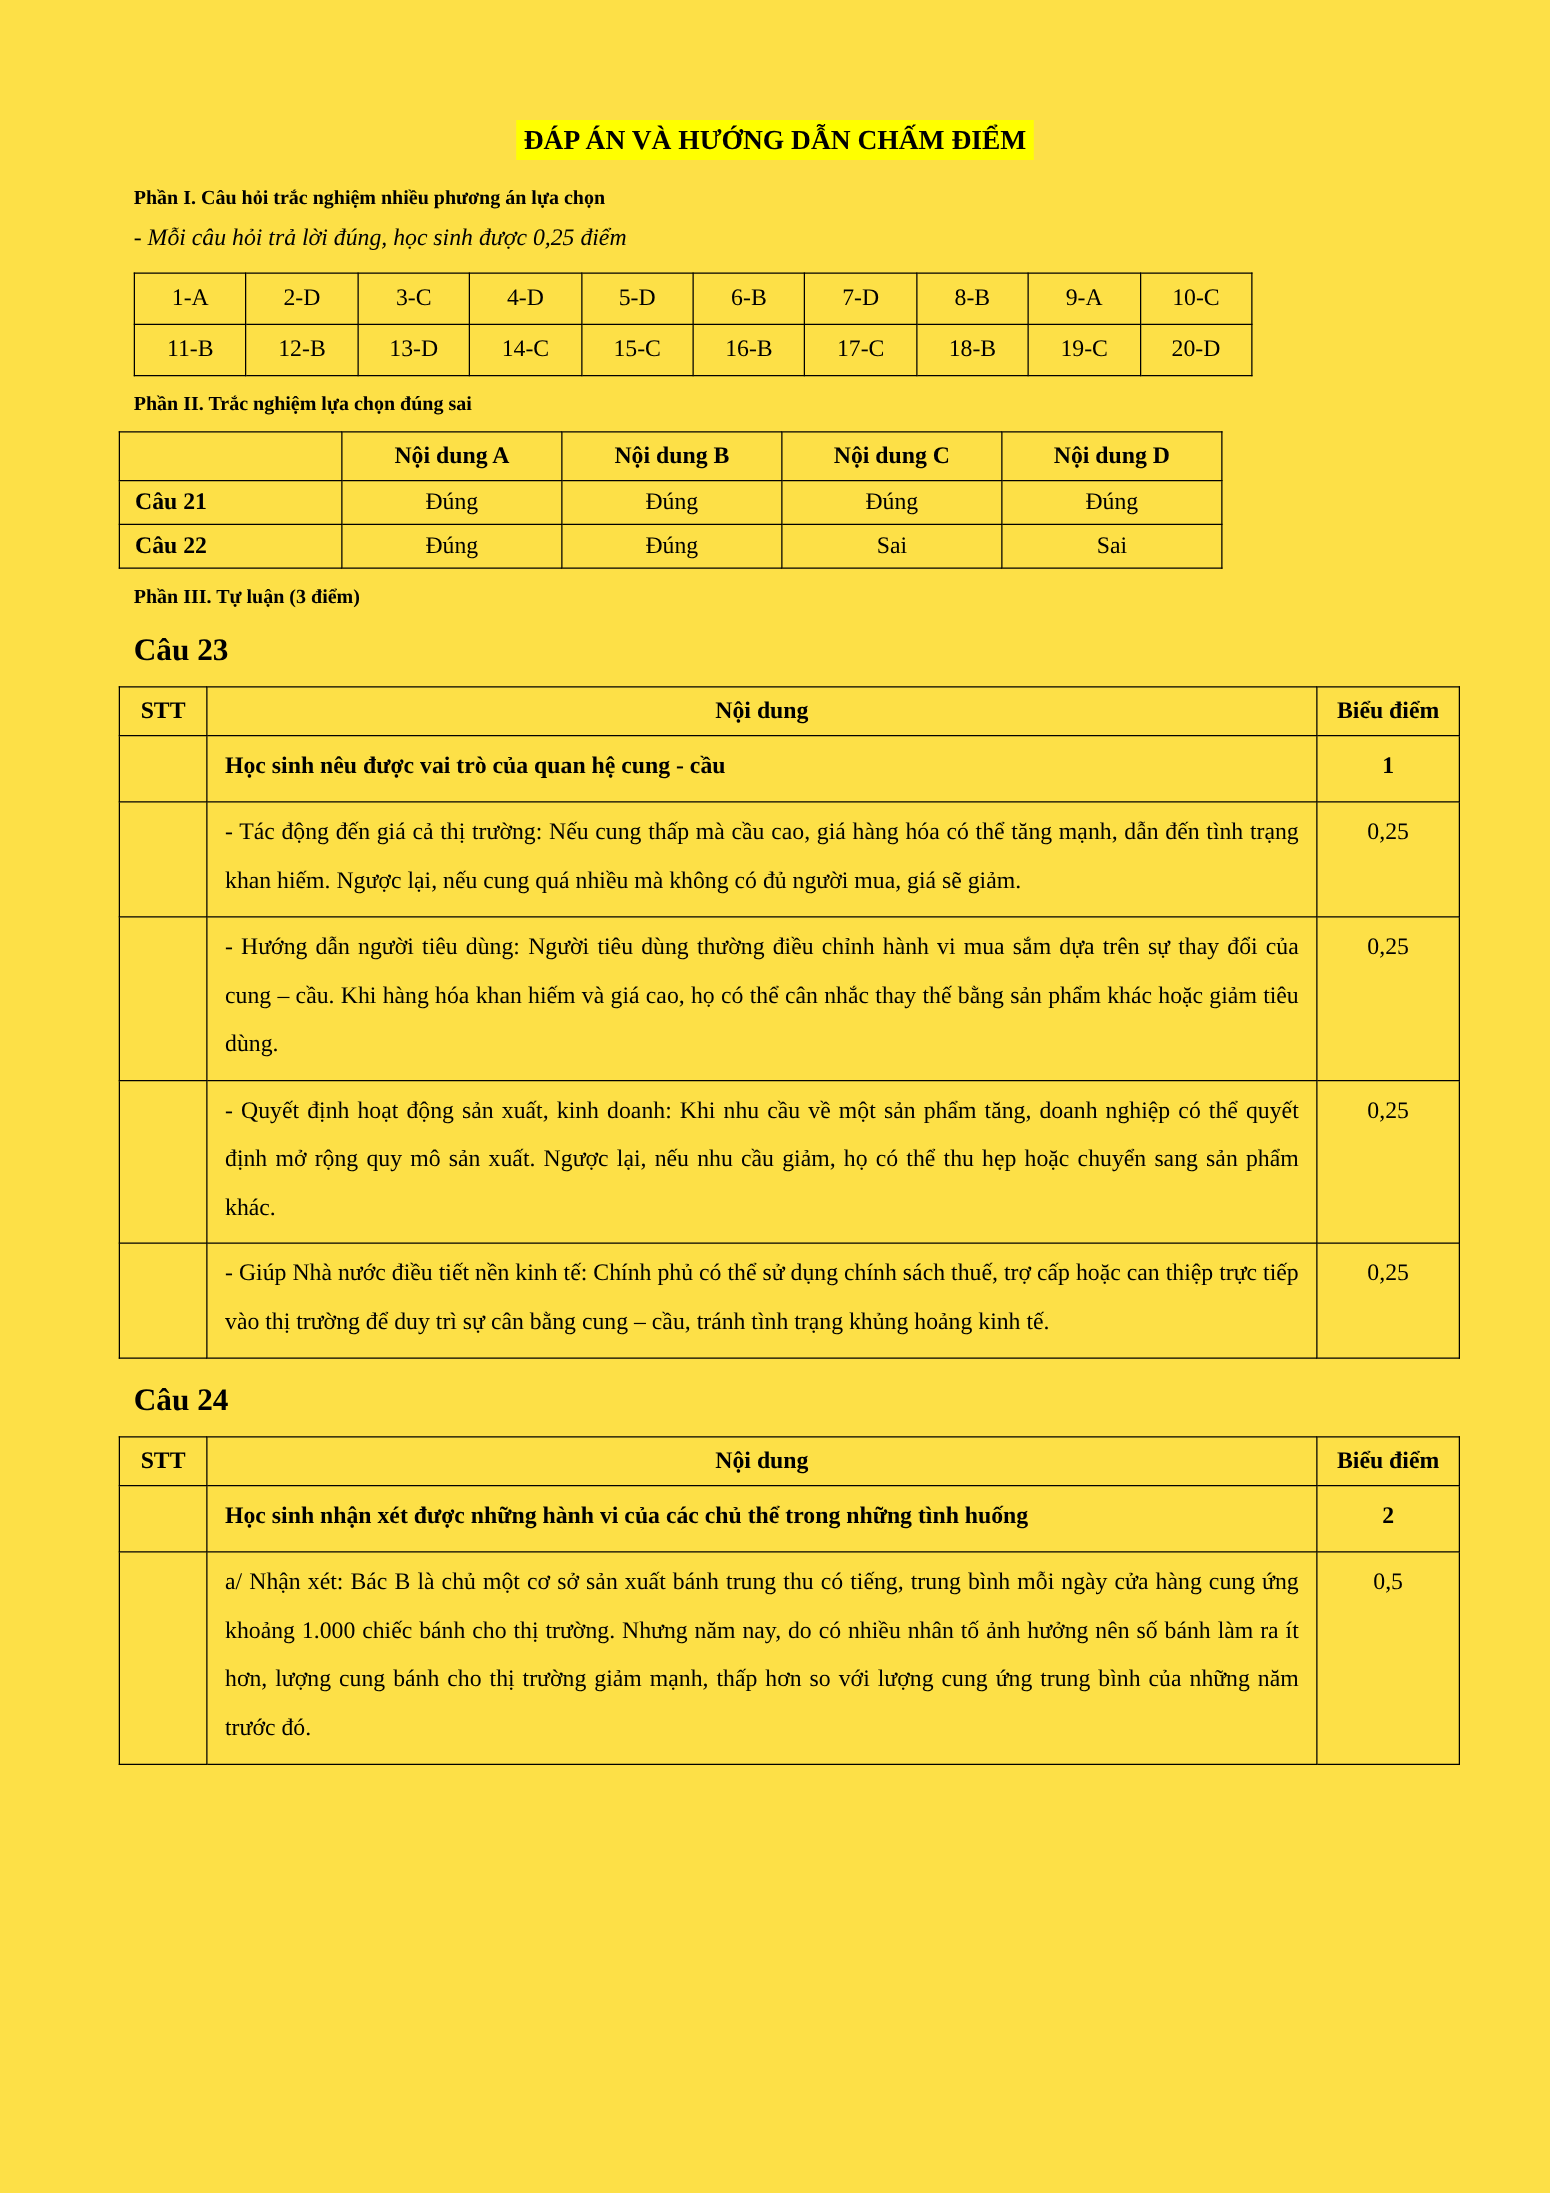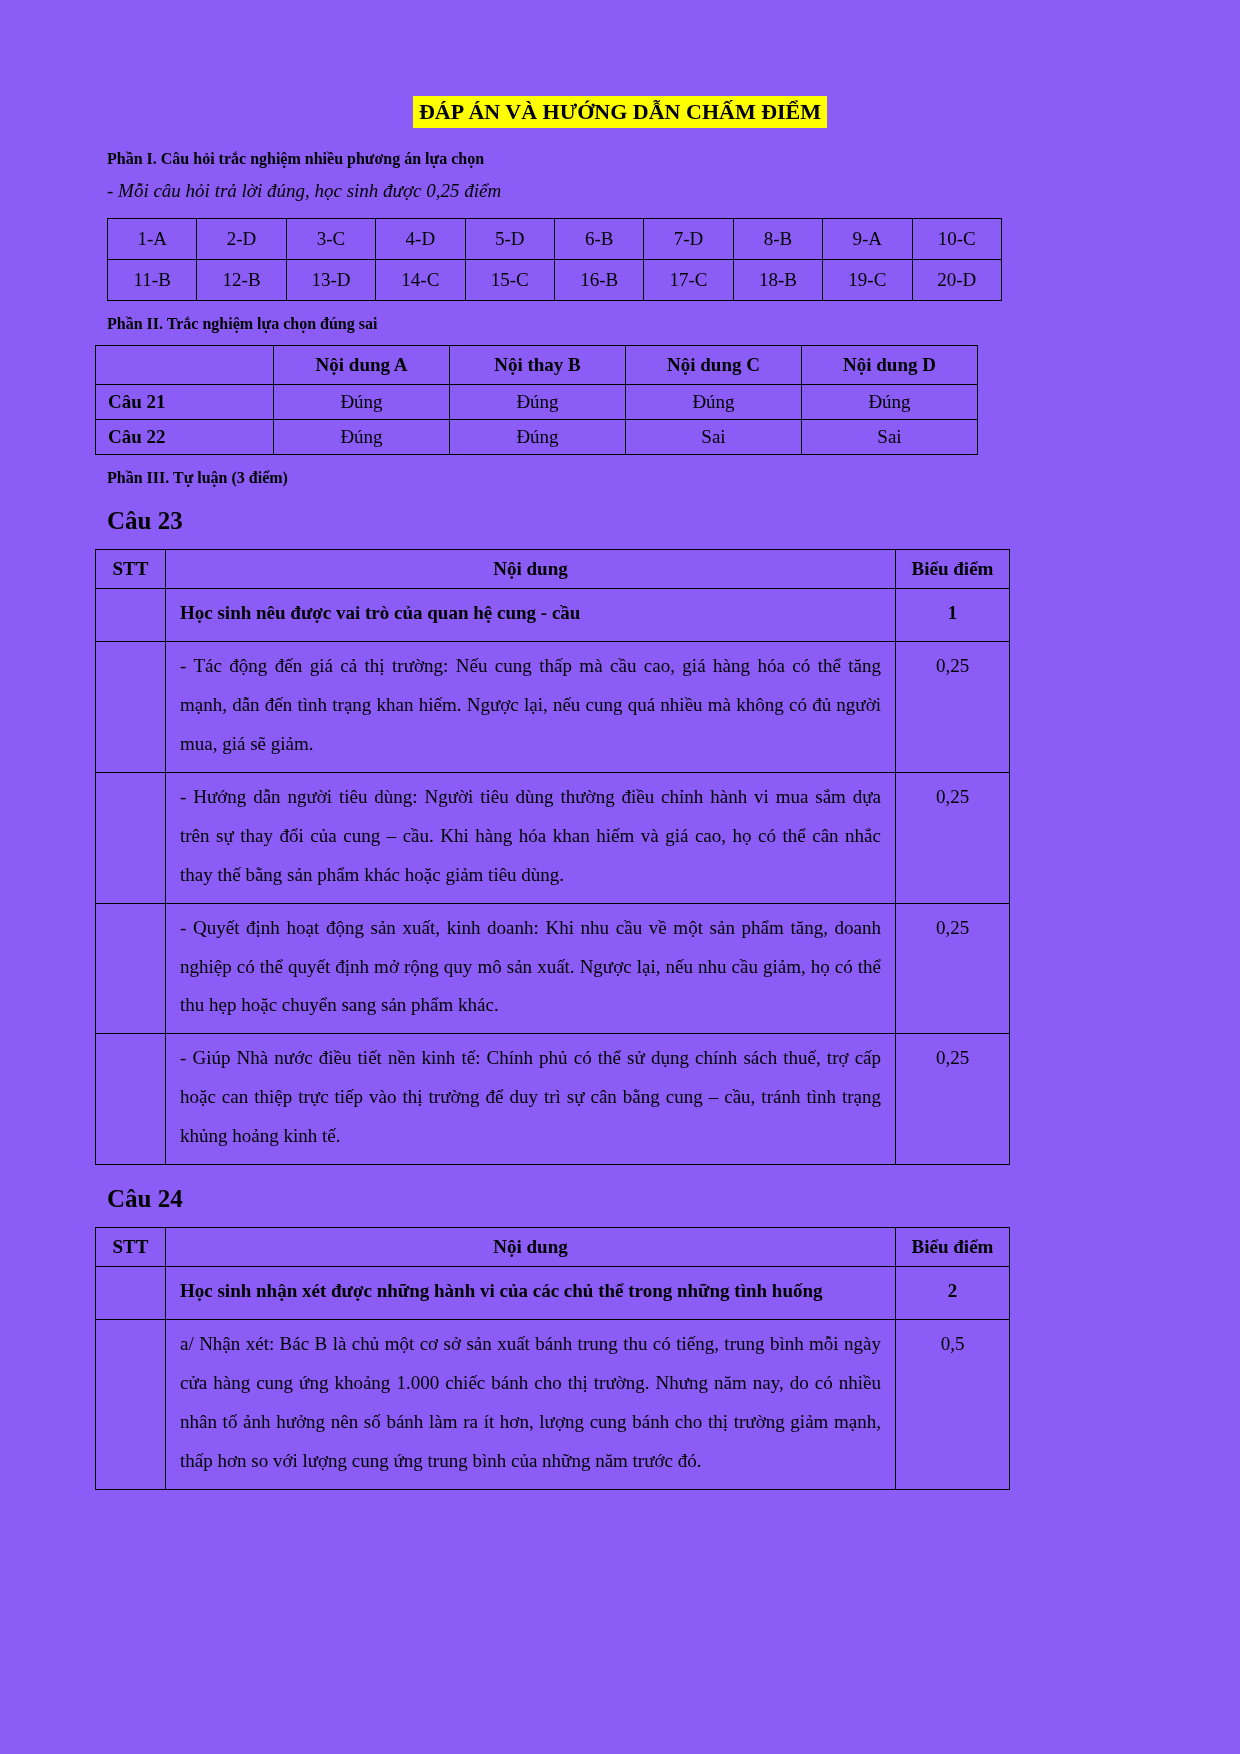--- a/index.html
+++ b/index.html
@@ -1,21 +1,21 @@
 <!DOCTYPE html>
 <html><head>
 <meta charset="utf-8">
 <style>
   * { box-sizing: border-box; }
   html, body { margin: 0; padding: 0; background: #ffffff; }
   .page {
     position: relative;
     width: 1240px;
     min-height: 1754px;
-    background: #8b5cf6;
+    background: #fde047;
     padding: 96px 95px 60px 95px;
     font-family: "Liberation Serif", "DejaVu Serif", serif;
     font-size: 19px;
     color: #000000;
   }
   .title-row { text-align: center; margin: 0 0 22px 0; }
   .doc-title {
     display: inline-block;
     font-size: 22px;
     font-weight: bold;
@@ -43,21 +43,21 @@
   td, th { border: 1px solid #000000; padding: 6px 10px; }
 
   .answers { width: 895px; margin: 6px 0 8px 12px; }
   .answers td { text-align: center; height: 41px; padding: 4px; }
 
   .tf { width: 882px; margin: 4px 0 10px 0; }
   .tf th { font-weight: bold; text-align: center; height: 39px; }
   .tf td { text-align: center; height: 29px; }
   .tf td.row-label { text-align: left; font-weight: bold; padding-left: 12px; }
 
-  .essay { width: 915px; margin: 2px 0 10px 0; }
+  .essay { width: 1073px; margin: 2px 0 10px 0; }
   .essay th { font-weight: bold; text-align: center; height: 39px; padding: 4px 6px; }
   .essay td { vertical-align: top; }
   .essay td.content { text-align: justify; line-height: 2.05; padding: 5px 14px 8px 14px; }
   .essay td.score { text-align: center; line-height: 2.05; padding: 5px 4px; }
   .bold { font-weight: bold; }
 </style>
 </head>
 <body>
 
 <div class="page">
@@ -105,21 +105,21 @@
       <col style="width:178px">
       <col style="width:176px">
       <col style="width:176px">
       <col style="width:176px">
       <col style="width:176px">
     </colgroup>
     <tbody>
         <tr>
       <th></th>
       <th>Nội dung A</th>
-      <th>Nội thay B</th>
+      <th>Nội dung B</th>
       <th>Nội dung C</th>
       <th>Nội dung D</th>
     </tr>
     <tr>
       <td class="row-label">Câu 21</td>
       <td>Đúng</td>
       <td>Đúng</td>
       <td>Đúng</td>
       <td>Đúng</td>
     </tr>

